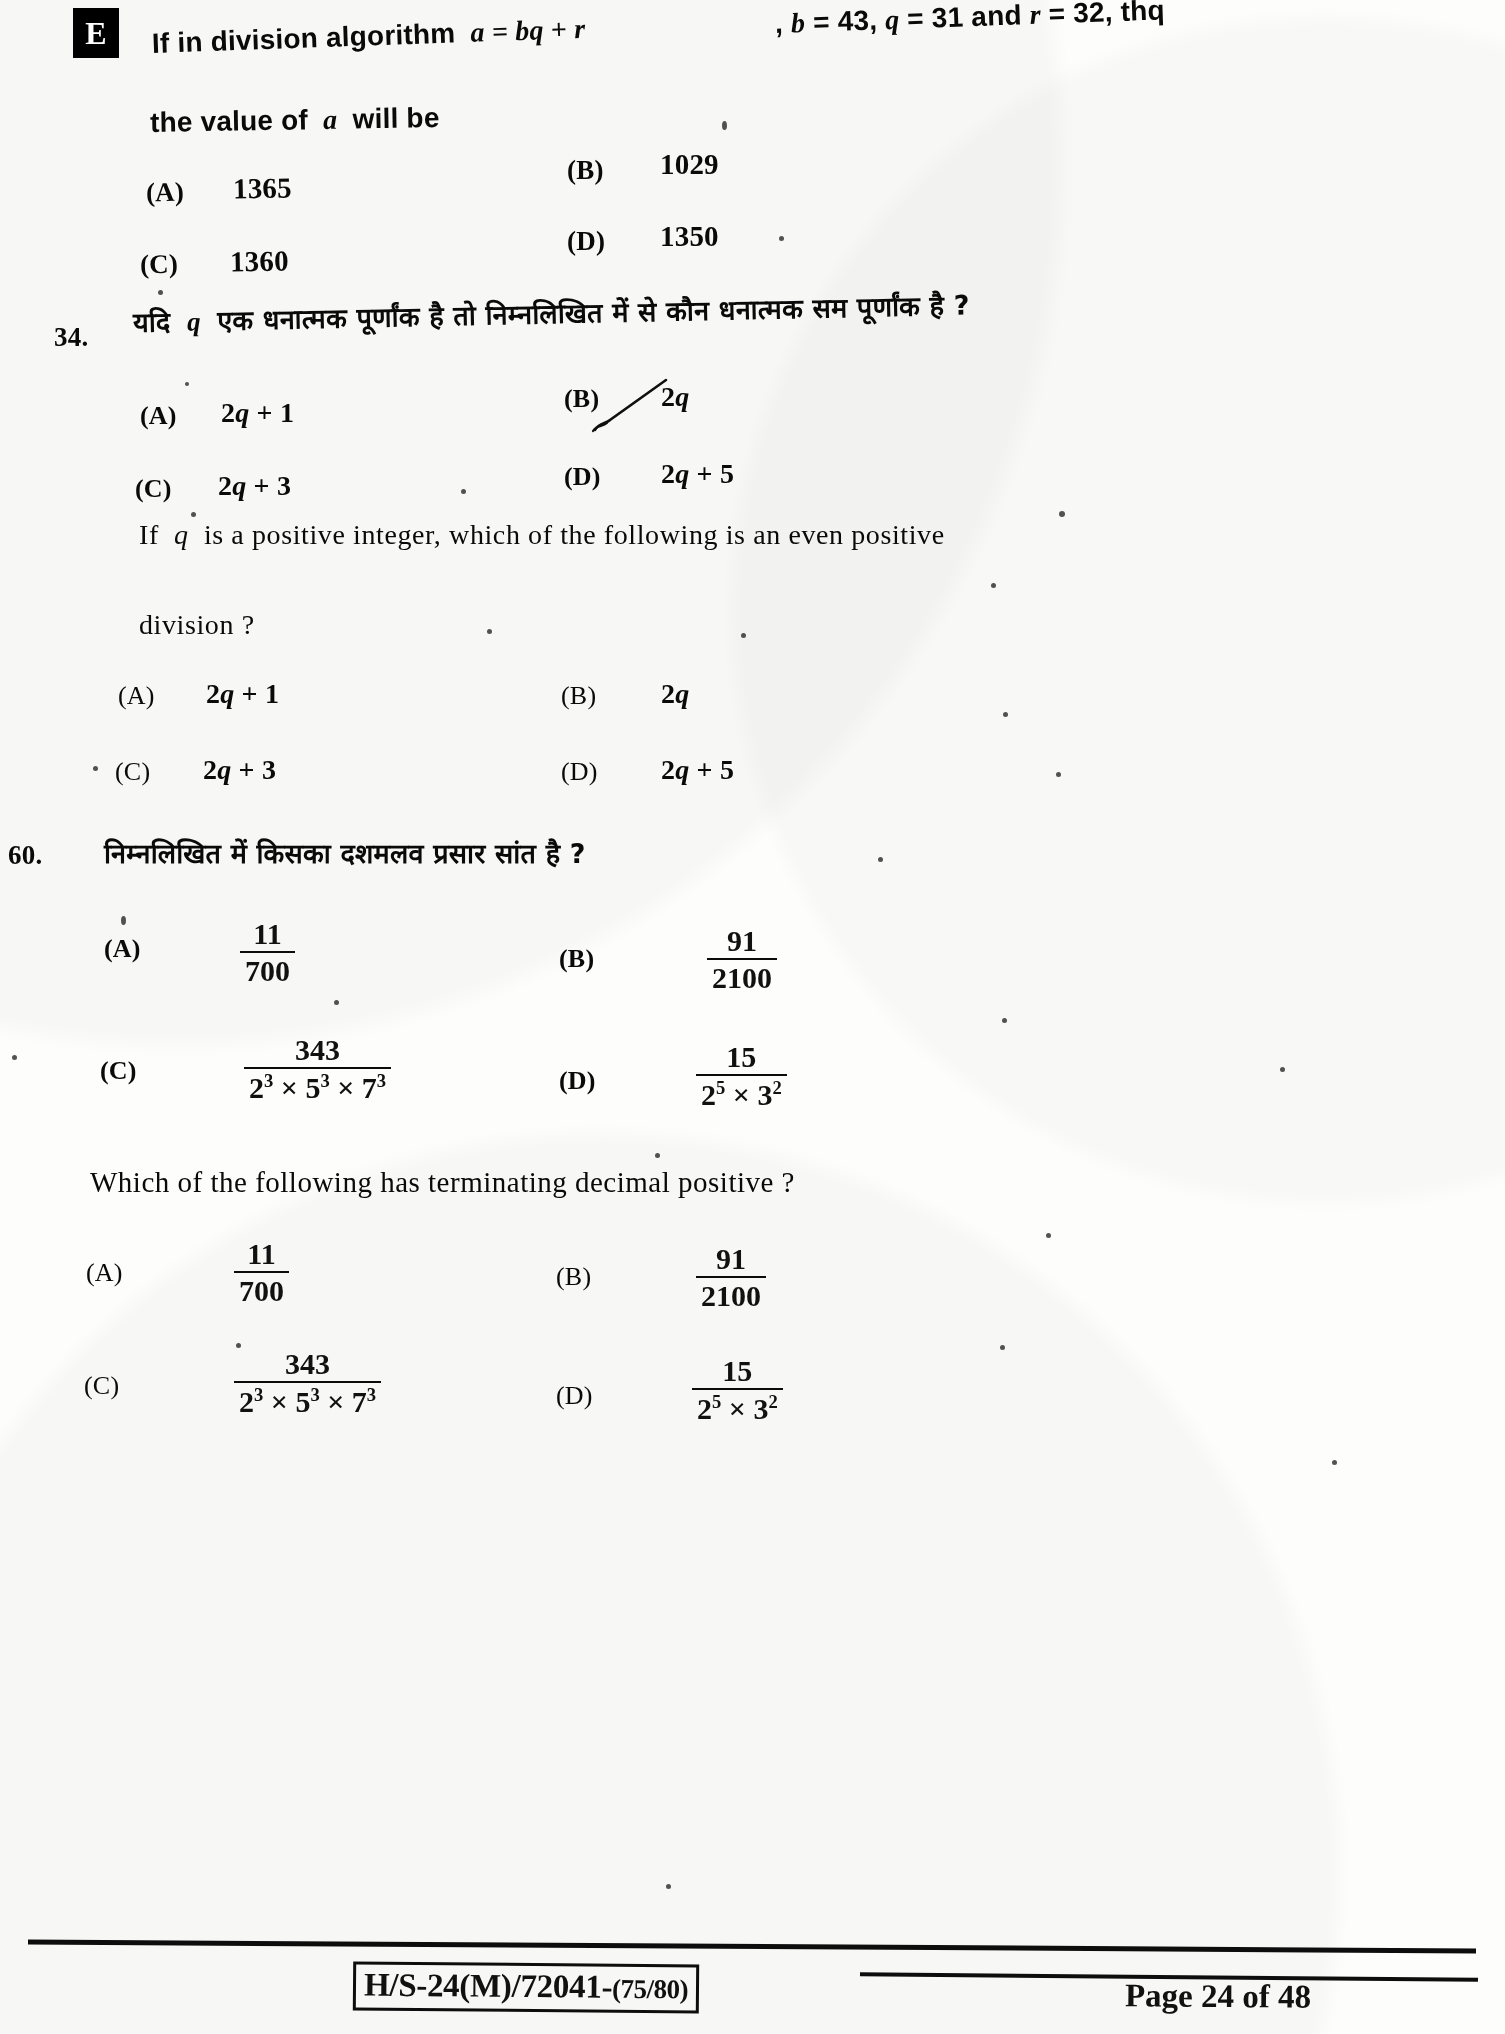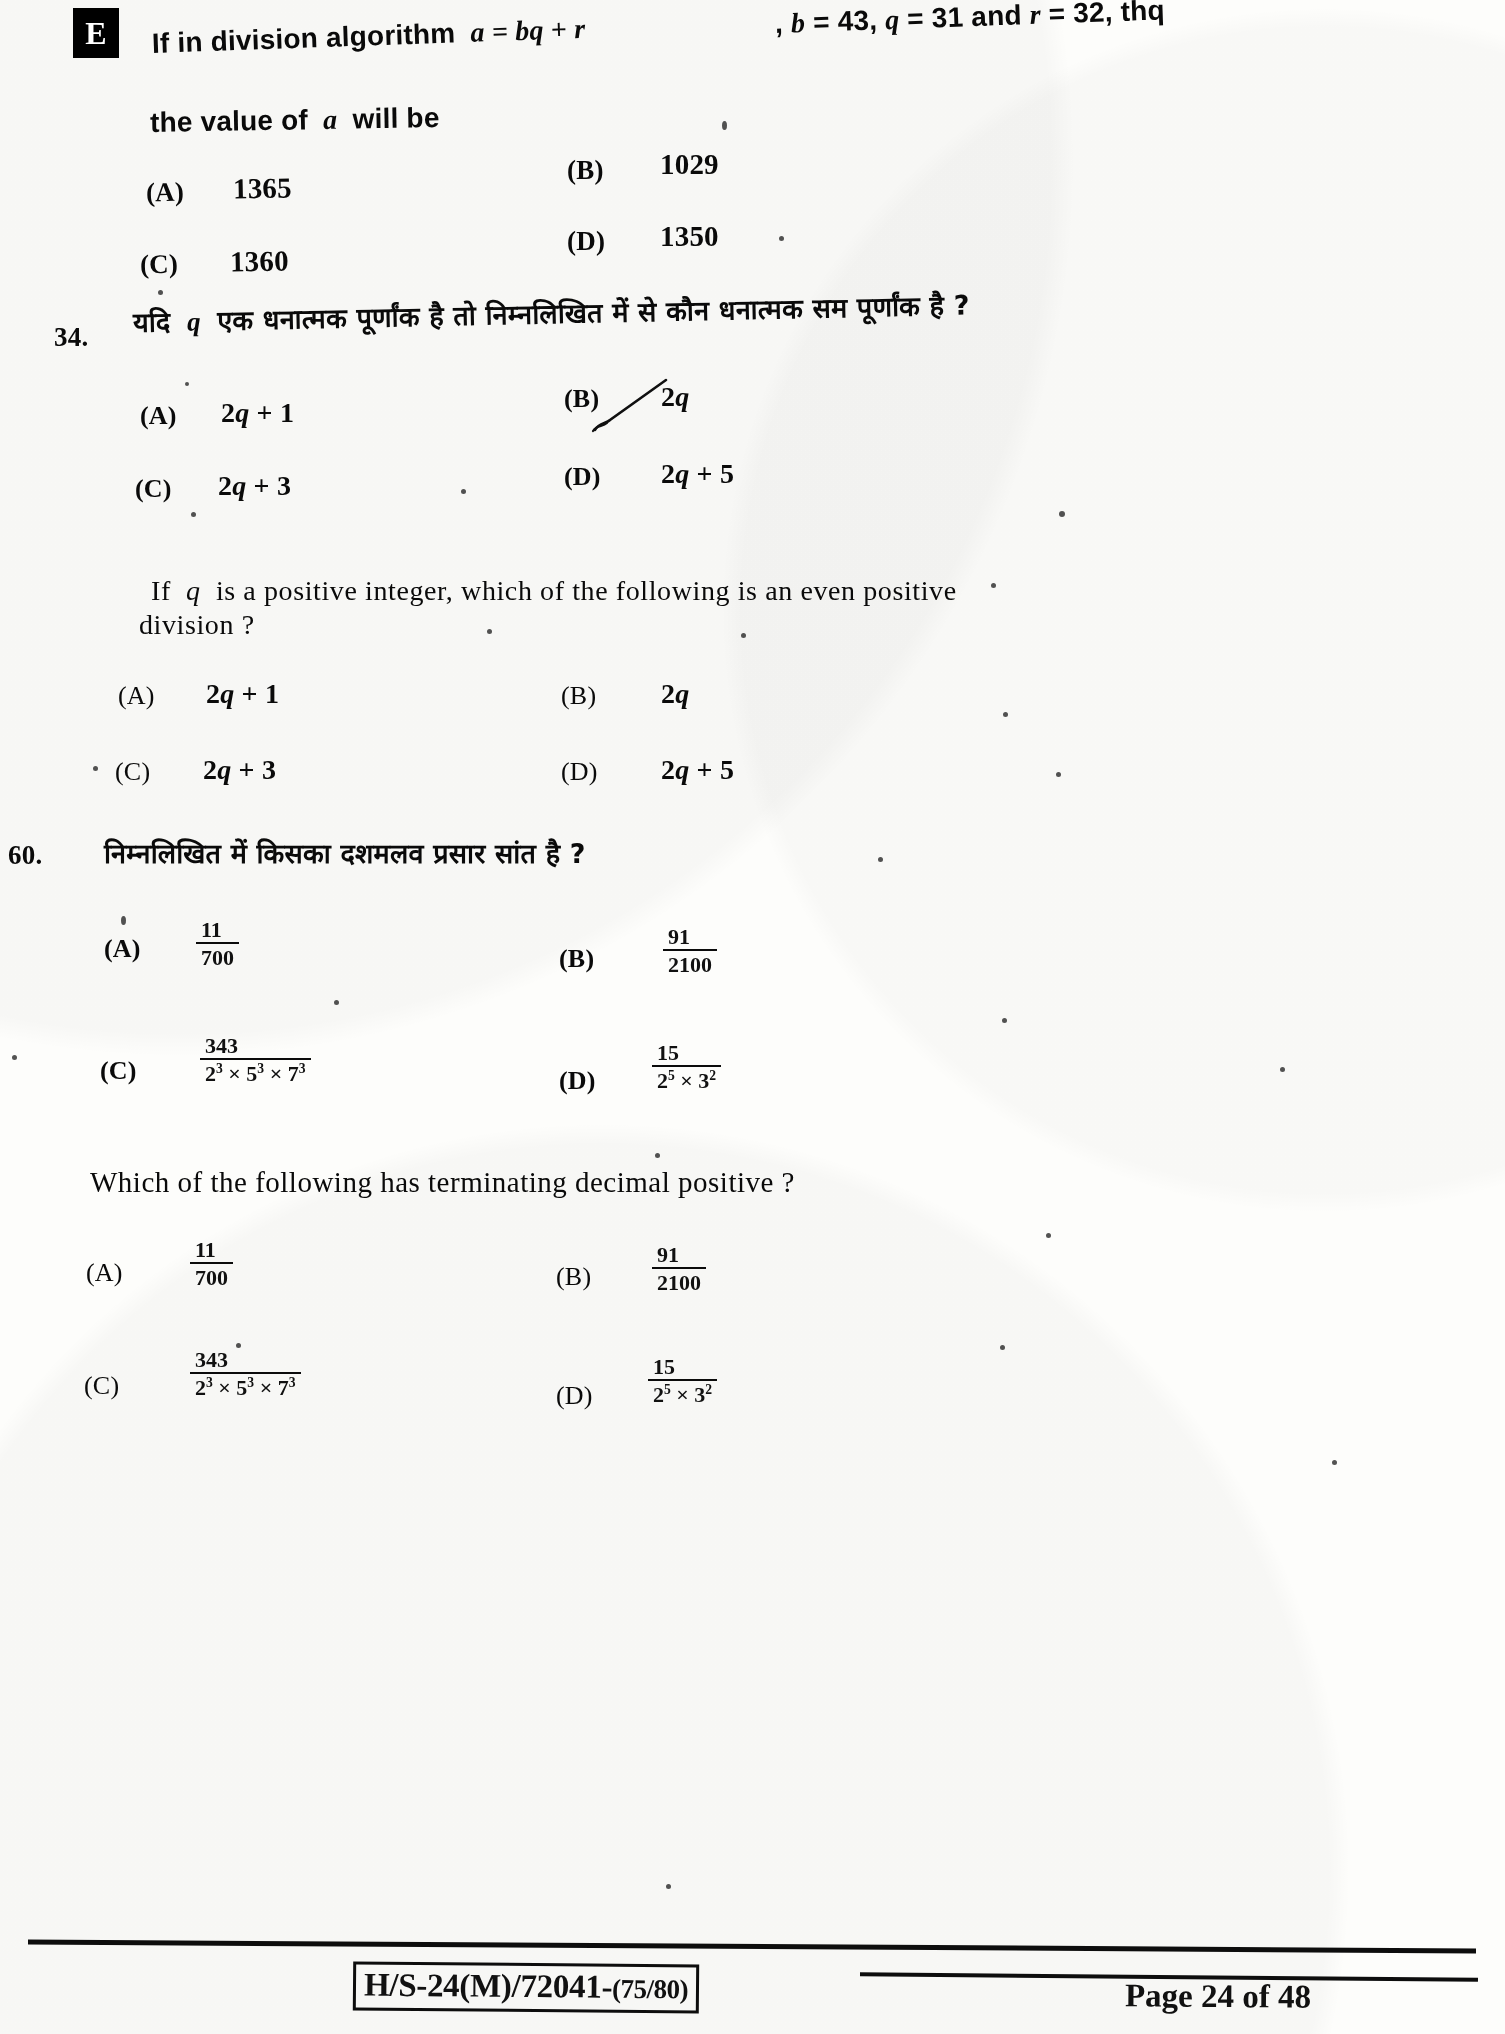--- a/index.html
+++ b/index.html
@@ -78,24 +78,26 @@
   .qnum {
     font-family: "Liberation Serif", serif;
     font-size: 27px;
     font-weight: 700;
   }
 
   
   .frac {
     position: absolute;
     display: inline-block;
+    text-align: center;
     line-height: 1.06;
     font-family: "Liberation Serif", serif;
-    font-size: 22px;
-    font-weight: 700;
+    font-size: 30px;
+    font-weight: 700;
+    margin-left: 44px;
   }
   .frac .num { display: block; padding: 0 5px 1px 5px; }
   .frac .den {
     display: block;
     border-top: 2.4px solid #0b0b0b;
     padding: 2px 5px 0 5px;
   }
   .frac sup { font-size: .62em; vertical-align: super; font-weight: 700; }
 
   
@@ -222,21 +224,21 @@
       <path d="M5 55 C 9 47, 16 49, 20 45 L 76 5" fill="none" stroke="#101010" stroke-width="2.6" stroke-linecap="round"></path>
       <path d="M3 56 C 7 50, 12 52, 17 48" fill="none" stroke="#101010" stroke-width="2.2" stroke-linecap="round"></path>
     </svg>
 
     <div class="ink ser bold" style="left:135px; top:474px; font-size:26px;">(C)</div>
     <div class="ink ser bold" style="left:218px; top:470px; font-size:28px;">2<i class="v">q</i> + 3</div>
 
     <div class="ink ser bold" style="left:564px; top:462px; font-size:26px;">(D)</div>
     <div class="ink ser bold" style="left:661px; top:458px; font-size:28px;">2<i class="v">q</i> + 5</div>
 
-    <div class="ink ser" style="left:139px; top:575px; font-size:28px; letter-spacing:.6px;margin-left:12px;">
+    <div class="ink ser" style="left:139px; top:519px; font-size:28px; letter-spacing:.6px;">
       <span>If</span>
       <i class="v">&nbsp;q&nbsp;</i>
       <span>is a positive integer, which of the following is an even positive</span>
     </div>
     <div class="ink ser" style="left:139px; top:609px; font-size:28px; letter-spacing:.6px;">division ?</div>
 
     <div class="ink ser" style="left:118px; top:681px; font-size:26px;">(A)</div>
     <div class="ink ser bold" style="left:206px; top:678px; font-size:28px;">2<i class="v">q</i> + 1</div>
 
     <div class="ink ser" style="left:561px; top:681px; font-size:26px;">(B)</div>

